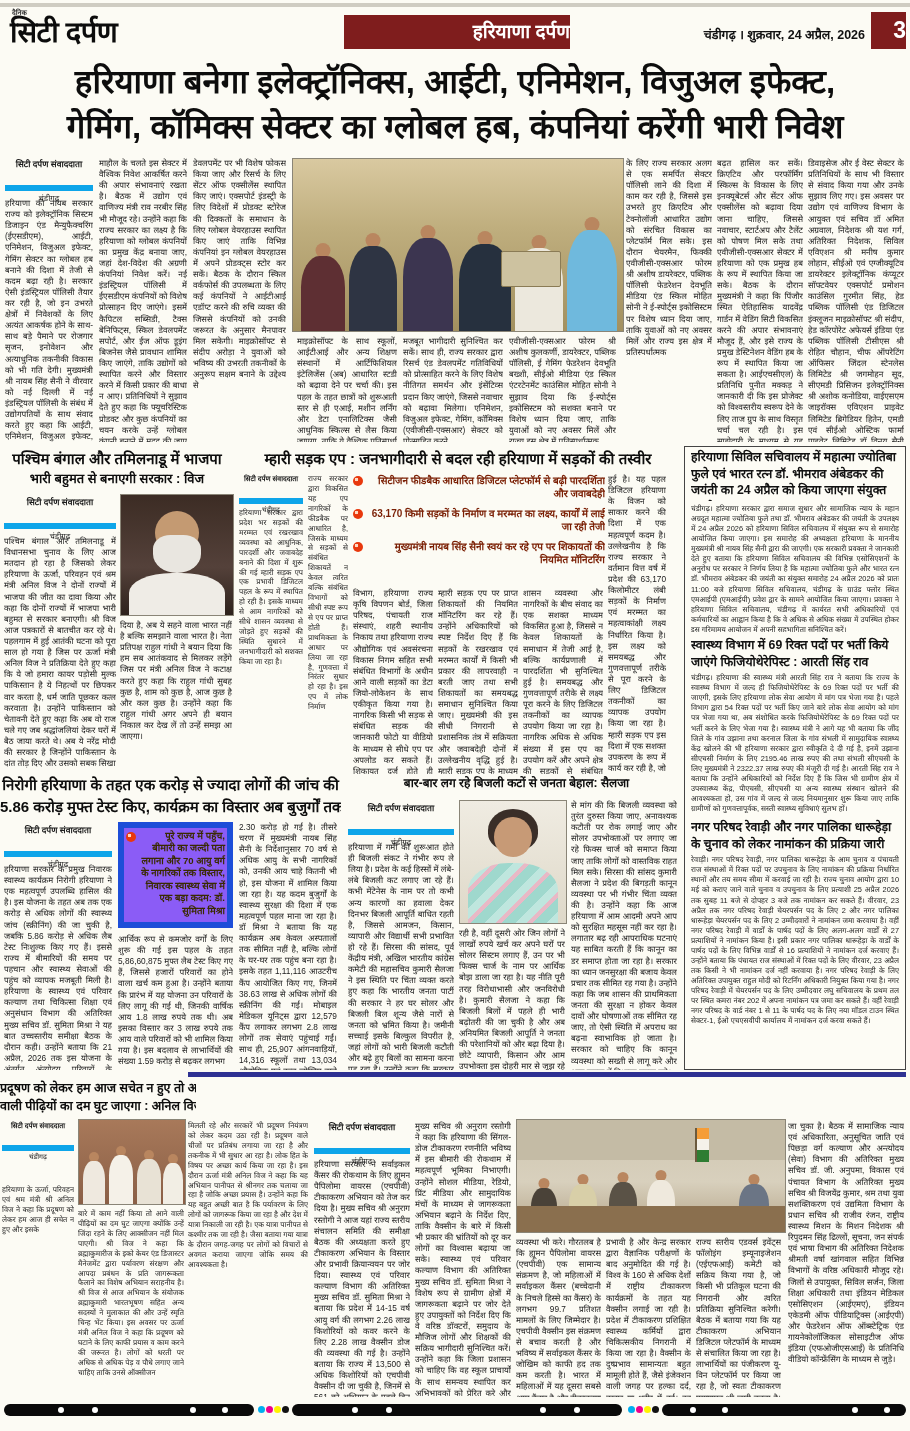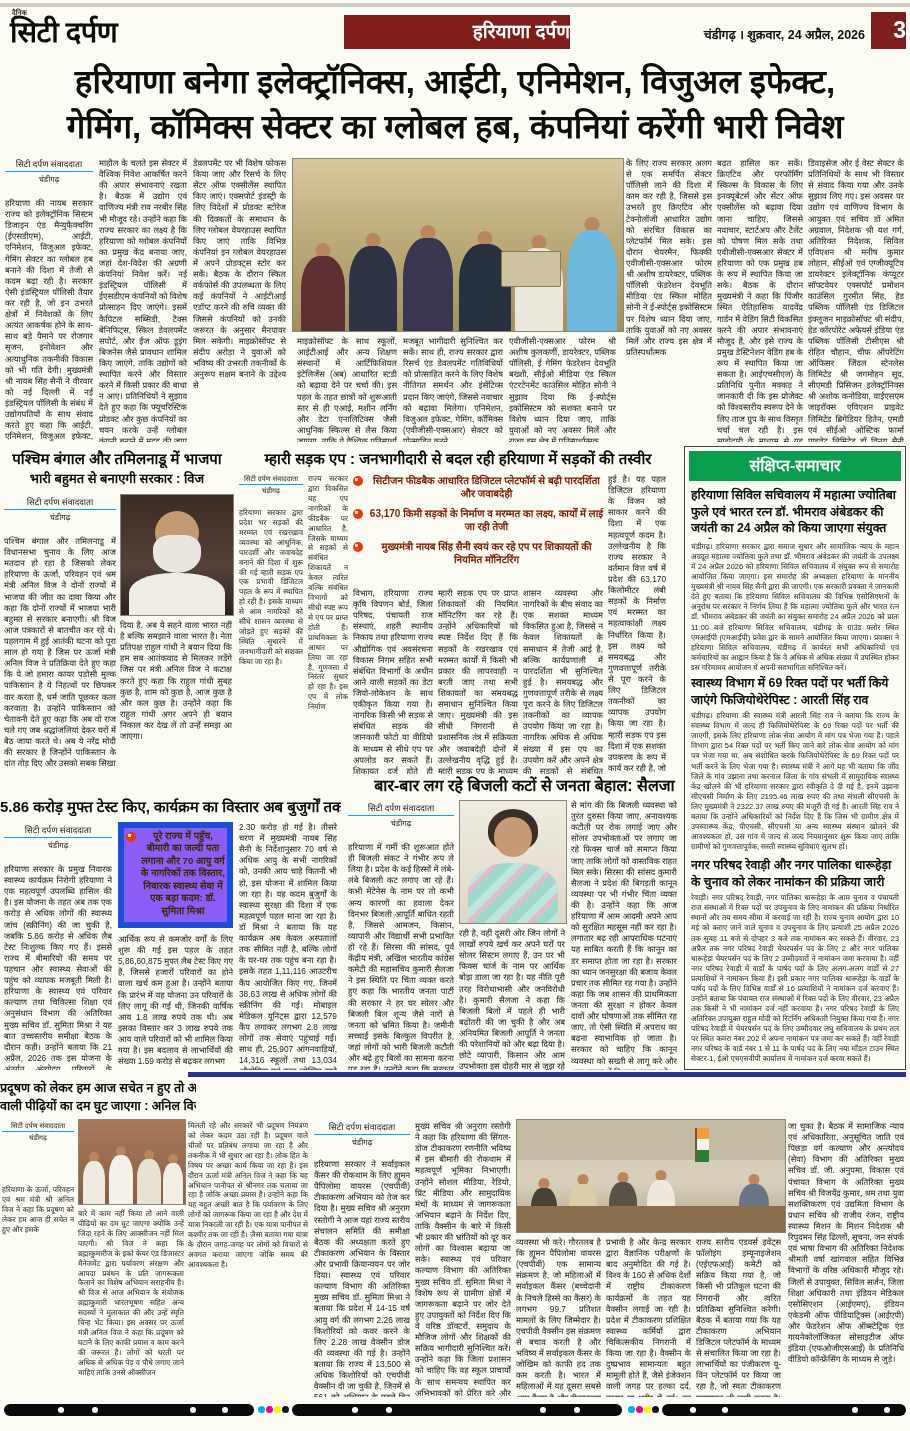--- a/index.html
+++ b/index.html
@@ -3,31 +3,31 @@
 <meta charset="utf-8">
 <style>
   html,body{margin:0;padding:0;}
   body{font-family:"Liberation Sans","DejaVu Sans",sans-serif;background:#e9e7e0;}
   #page{position:relative;width:910px;height:1431px;background:#fcfbf4;overflow:hidden;color:#1b1b1b;margin:0 auto;}
   .abs{position:absolute;}
   .hl{font-weight:800;color:#0d0d0d;text-align:center;white-space:nowrap;overflow:hidden;}
   .col{position:absolute;overflow:hidden;font-size:8.3px;line-height:1.34;text-align:justify;color:#222;}
   .col.sm{font-size:7.4px;}
   .byline{text-align:center;overflow:hidden;}
-  .byl{font-weight:normal;font-size:8.6px;border-bottom:1px solid #0ea5e9;padding-bottom:1px;white-space:nowrap;overflow:hidden;}
+  .byl{font-weight:bold;font-size:8.6px;border-bottom:6px solid #0ea5e9;padding-bottom:15px;white-space:nowrap;overflow:hidden;}
   .dl{font-size:8px;padding-top:1px;}
   .redbox{background:#7f1d1d;color:#fff;font-weight:800;text-align:right;}
   .photo{position:absolute;overflow:hidden;border:1px solid #8a8577;}
   .person{position:absolute;bottom:0;}
   .person .ph{position:absolute;top:0;left:50%;transform:translateX(-50%);width:15px;height:15px;border-radius:50%;background:#b9865f;}
   .person .pb{position:absolute;top:13px;left:0;right:0;bottom:0;border-radius:42% 42% 0 0;background:currentColor;}
   .bbox{position:absolute;overflow:hidden;}
   .brow{display:flex;gap:5px;margin-bottom:7px;align-items:flex-start;}
   .bdot{flex:0 0 10px;width:10px;height:10px;border-radius:50%;background:radial-gradient(circle at 35% 35%,#ffd9c2 0 18%,#e8380d 22% 100%);margin-top:2px;}
-  .btext{font-size:10px;font-weight:800;color:#7a1f04;line-height:1.3;text-align:center;}
+  .btext{font-size:10px;font-weight:800;color:#7a1f04;line-height:1.3;text-align:right;}
   .ybox{position:absolute;background:#8b5cf6;border:6px solid #1d4ed8;overflow:hidden;padding:2px;}
   .ybox .btext{color:#3a2a00;font-size:9.6px;}
   .briefhead{font-weight:800;font-size:12.3px;line-height:1.35;color:#111;text-align:left;overflow:hidden;}
   .briefbody{font-size:7.4px;line-height:1.36;text-align:justify;color:#222;overflow:hidden;}
   .greenhdr{background:#089e4e;color:#fff;font-weight:800;font-size:16px;text-align:center;line-height:30px;height:30px;}
   .divider-blue{background:#2e3192;}
   .regbar{position:absolute;background:#0a0a0a;border-radius:7px;height:12px;}
   .wdot{position:absolute;top:3px;width:6px;height:6px;border-radius:50%;background:#fff;}
   .cdot{position:absolute;top:2px;width:7px;height:7px;border-radius:50%;}
   .table{position:absolute;left:0;right:0;bottom:0;background:#8a6f4e;}
@@ -134,50 +134,50 @@
           <span class="btext">मुख्यमंत्री नायब सिंह सैनी स्वयं कर रहे एप पर शिकायतों की नियमित मॉनिटरिंग</span>
         </div>
     </div>
     <div class="col" style="left:116px;top:142px;width:80px;height:186px;">विभाग, हरियाणा राज्य कृषि विपणन बोर्ड, जिला परिषद, पंचायती राज संस्थाएं, शहरी स्थानीय निकाय तथा हरियाणा राज्य औद्योगिक एवं अवसंरचना विकास निगम सहित सभी संबंधित विभागों के अधीन आने वाली सड़कों का डेटा जियो-लोकेशन के साथ एकीकृत किया गया है। नागरिक किसी भी सड़क से संबंधित सड़क की जानकारी फोटो या वीडियो के माध्यम से सीधे एप पर अपलोड कर सकते हैं। शिकायत दर्ज होते ही उसकी लोकेशन स्वतः संबंधित विभाग तक पहुंच जाती है और शिकायतकर्ता को एसएमएस के माध्यम से सूचना प्राप्त होती है। मुख्यमंत्री श्री नायब सिंह सैनी स्वयं</div>
     <div class="col" style="left:201px;top:142px;width:80px;height:186px;">म्हारी सड़क एप पर प्राप्त शिकायतों की नियमित मॉनिटरिंग कर रहे हैं। उन्होंने अधिकारियों को स्पष्ट निर्देश दिए हैं कि सड़कों के रखरखाव एवं मरम्मत कार्यों में किसी भी प्रकार की लापरवाही न बरती जाए तथा सभी शिकायतों का समयबद्ध समाधान सुनिश्चित किया जाए। मुख्यमंत्री की इस सीधी निगरानी से प्रशासनिक तंत्र में सक्रियता और जवाबदेही दोनों में उल्लेखनीय वृद्धि हुई है। म्हारी सड़क एप के माध्यम से</div>
     <div class="col" style="left:286px;top:142px;width:80px;height:186px;">शासन व्यवस्था और नागरिकों के बीच संवाद का एक सशक्त माध्यम विकसित हुआ है, जिससे न केवल शिकायतों के समाधान में तेजी आई है, बल्कि कार्यप्रणाली में पारदर्शिता भी सुनिश्चित हुई है। समयबद्ध और गुणवत्तापूर्ण तरीके से लक्ष्य पूरा करने के लिए डिजिटल तकनीकों का व्यापक उपयोग किया जा रहा है। नागरिक अधिक से अधिक संख्या में इस एप का उपयोग करें और अपने क्षेत्र की सड़कों से संबंधित समस्याओं को साझा करें।</div>
     <div class="col" style="left:371px;top:28px;width:58px;height:300px;">हुई है। यह पहल डिजिटल हरियाणा के विजन को साकार करने की दिशा में एक महत्वपूर्ण कदम है। उल्लेखनीय है कि राज्य सरकार ने वर्तमान वित्त वर्ष में प्रदेश की 63,170 किलोमीटर लंबी सड़कों के निर्माण एवं मरम्मत का महत्वाकांक्षी लक्ष्य निर्धारित किया है। इस लक्ष्य को समयबद्ध और गुणवत्तापूर्ण तरीके से पूरा करने के लिए डिजिटल तकनीकों का व्यापक उपयोग किया जा रहा है। म्हारी सड़क एप इस दिशा में एक सशक्त उपकरण के रूप में कार्य कर रही है, जो कार्यों की निगरानी और क्रियान्वयन दोनों को सुदृढ़ बना रही है। म्हारी सड़क एप को कोई भी नागरिक गूगल प्ले स्टोर से डाउनलोड कर आसानी से उपयोग कर सकता है।</div>
   </div>
 
   <div class="abs" style="left:684px;top:446px;width:222px;height:624px;border:1px solid #444;background:#fdfcf5;box-sizing:border-box;overflow:hidden;">
-    <div class="greenhdr" style="margin:4px;">संक्षिप्त-समाचार</div>
     <div style="padding:2px 6px;">
       <div class="briefhead" style="max-height:52px;">हरियाणा सिविल सचिवालय में महात्मा ज्योतिबा फुले एवं भारत रत्न डॉ. भीमराव अंबेडकर की जयंती का 24 अप्रैल को किया जाएगा संयुक्त आयोजन</div>
       <div class="briefbody" style="max-height:128px;margin-top:3px;">चंडीगढ़। हरियाणा सरकार द्वारा समाज सुधार और सामाजिक न्याय के महान अग्रदूत महात्मा ज्योतिबा फुले तथा डॉ. भीमराव अंबेडकर की जयंती के उपलक्ष्य में 24 अप्रैल 2026 को हरियाणा सिविल सचिवालय में संयुक्त रूप से समारोह आयोजित किया जाएगा। इस समारोह की अध्यक्षता हरियाणा के माननीय मुख्यमंत्री श्री नायब सिंह सैनी द्वारा की जाएगी। एक सरकारी प्रवक्ता ने जानकारी देते हुए बताया कि हरियाणा सिविल सचिवालय की विभिन्न एसोसिएशनों के अनुरोध पर सरकार ने निर्णय लिया है कि महात्मा ज्योतिबा फुले और भारत रत्न डॉ. भीमराव अंबेडकर की जयंती का संयुक्त समारोह 24 अप्रैल 2026 को प्रातः 11:00 बजे हरियाणा सिविल सचिवालय, चंडीगढ़ के ग्राउंड फ्लोर स्थित एमआईपी (एमआईपी) प्रवेश द्वार के सामने आयोजित किया जाएगा। प्रवक्ता ने हरियाणा सिविल सचिवालय, चंडीगढ़ में कार्यरत सभी अधिकारियों एवं कर्मचारियों का आह्वान किया है कि वे अधिक से अधिक संख्या में उपस्थित होकर इस गरिमामय आयोजन में अपनी सहभागिता सुनिश्चित करें।</div>
       <div class="briefhead" style="max-height:36px;margin-top:5px;">स्वास्थ्य विभाग में 69 रिक्त पदों पर भर्ती किये जाएंगे फिजियोथेरेपिस्ट : आरती सिंह राव</div>
       <div class="briefbody" style="max-height:168px;margin-top:3px;">चंडीगढ़। हरियाणा की स्वास्थ्य मंत्री आरती सिंह राव ने बताया कि राज्य के स्वास्थ्य विभाग में जल्द ही फिजियोथेरेपिस्ट के 69 रिक्त पदों पर भर्ती की जाएगी, इसके लिए हरियाणा लोक सेवा आयोग में मांग पत्र भेजा गया है। पहले विभाग द्वारा 54 रिक्त पदों पर भर्ती किए जाने बारे लोक सेवा आयोग को मांग पत्र भेजा गया था, अब संशोधित करके फिजियोथेरेपिस्ट के 69 रिक्त पदों पर भर्ती करने के लिए भेजा गया है। स्वास्थ्य मंत्री ने आगे यह भी बताया कि जींद जिले के गांव उझाना तथा करनाल जिला के गांव संभली में सामुदायिक स्वास्थ्य केंद्र खोलने की भी हरियाणा सरकार द्वारा स्वीकृति दे दी गई है, इनमें उझाना सीएचसी निर्माण के लिए 2195.46 लाख रुपए की तथा संभली सीएचसी के लिए मुख्यमंत्री ने 2322.37 लाख रुपए की मंजूरी दी गई है। आरती सिंह राव ने बताया कि उन्होंने अधिकारियों को निर्देश दिए हैं कि जिस भी ग्रामीण क्षेत्र में उपस्वास्थ्य केंद्र, पीएचसी, सीएचसी या अन्य स्वास्थ्य संस्थान खोलने की आवश्यकता हो, उस गांव में जल्द से जल्द नियमानुसार शुरू किया जाए ताकि ग्रामीणों को गुणवत्तापूर्वक, सस्ती स्वास्थ्य सुविधाएं सुलभ हों।</div>
       <div class="briefhead" style="max-height:36px;margin-top:5px;">नगर परिषद रेवाड़ी और नगर पालिका धारूहेड़ा के चुनाव को लेकर नामांकन की प्रक्रिया जारी</div>
       <div class="briefbody" style="max-height:170px;margin-top:3px;">रेवाड़ी। नगर परिषद रेवाड़ी, नगर पालिका धारूहेड़ा के आम चुनाव व पंचायती राज संस्थाओं में रिक्त पदों पर उपचुनाव के लिए नामांकन की प्रक्रिया निर्धारित स्थानों और तय समय सीमा में करवाई जा रही है। राज्य चुनाव आयोग द्वारा 10 मई को कराए जाने वाले चुनाव व उपचुनाव के लिए प्रत्याशी 25 अप्रैल 2026 तक सुबह 11 बजे से दोपहर 3 बजे तक नामांकन कर सकते हैं। वीरवार, 23 अप्रैल तक नगर परिषद रेवाड़ी चेयरपर्सन पद के लिए 2 और नगर पालिका धारूहेड़ा चेयरपर्सन पद के लिए 2 उम्मीदवारों ने नामांकन जमा करवाया है। वहीं नगर परिषद रेवाड़ी में वार्डों के पार्षद पदों के लिए अलग-अलग वार्डों से 27 प्रत्याशियों ने नामांकन किया है। इसी प्रकार नगर पालिका धारूहेड़ा के वार्डों के पार्षद पदों के लिए विभिन्न वार्डों से 16 प्रत्याशियों ने नामांकन दर्ज करवाए हैं। उन्होंने बताया कि पंचायत राज संस्थाओं में रिक्त पदों के लिए वीरवार, 23 अप्रैल तक किसी ने भी नामांकन दर्ज नहीं करवाया है। नगर परिषद रेवाड़ी के लिए अतिरिक्त उपायुक्त राहुल मोदी को रिटर्निंग अधिकारी नियुक्त किया गया है। नगर परिषद रेवाड़ी में चेयरपर्सन पद के लिए उम्मीदवार लघु सचिवालय के प्रथम तल पर स्थित कमरा नंबर 202 में अपना नामांकन पत्र जमा कर सकते हैं। वहीं रेवाड़ी नगर परिषद के वार्ड नंबर 1 से 11 के पार्षद पद के लिए नया मॉडल टाउन स्थित सेक्टर-1, ईओ एचएसवीपी कार्यालय में नामांकन दर्ज करवा सकते हैं।</div>
     </div>
   </div>
 
   <div class="abs" style="left:0;top:772px;width:341px;height:300px;">
+    <div class="hl" style="position:absolute;left:0;top:2px;width:341px;font-size:15px;">निरोगी हरियाणा के तहत एक करोड़ से ज्यादा लोगों की जांच की</div>
     <div class="hl" style="position:absolute;left:0;top:24px;width:341px;font-size:15px;">5.86 करोड़ मुफ्त टेस्ट किए, कार्यक्रम का विस्तार अब बुजुर्गों तक</div>
     <div class="abs byline" style="left:4px;top:52px;width:108px;">
       <div class="byl">सिटी दर्पण संवाददाता</div>
       <div class="dl">चंडीगढ़</div>
     </div>
     <div class="col" style="left:4px;top:92px;width:108px;height:206px;">हरियाणा सरकार के प्रमुख निवारक स्वास्थ्य कार्यक्रम निरोगी हरियाणा ने एक महत्वपूर्ण उपलब्धि हासिल की है। इस योजना के तहत अब तक एक करोड़ से अधिक लोगों की स्वास्थ्य जांच (स्क्रीनिंग) की जा चुकी है, जबकि 5.86 करोड़ से अधिक लैब टेस्ट निःशुल्क किए गए हैं। इससे राज्य में बीमारियों की समय पर पहचान और स्वास्थ्य सेवाओं की पहुंच को व्यापक मजबूती मिली है। हरियाणा के स्वास्थ्य एवं परिवार कल्याण तथा चिकित्सा शिक्षा एवं अनुसंधान विभाग की अतिरिक्त मुख्य सचिव डॉ. सुमिता मिश्रा ने यह बात उच्चस्तरीय समीक्षा बैठक के दौरान कही। उन्होंने बताया कि 21 अप्रैल, 2026 तक इस योजना के अंतर्गत अंत्योदय परिवारों के 1,00,07,430 लाभार्थियों की स्क्रीनिंग की जा चुकी है।</div>
     <div class="ybox" style="left:118px;top:50px;width:115px;height:106px;box-sizing:border-box;">
       <div class="brow">
           <span class="bdot"></span>
           <span class="btext">पूरे राज्य में पहुँच, बीमारी का जल्दी पता लगाना और 70 आयु वर्ग के नागरिकों तक विस्तार, निवारक स्वास्थ्य सेवा में एक बड़ा कदम: डॉ. सुमिता मिश्रा</span>
         </div>
     </div>
     <div class="col" style="left:118px;top:162px;width:115px;height:136px;">आर्थिक रूप से कमजोर वर्गों के लिए शुरू की गई इस पहल के तहत 5,86,60,875 मुफ्त लैब टेस्ट किए गए हैं, जिससे हजारों परिवारों का होने वाला खर्च कम हुआ है। उन्होंने बताया कि प्रारंभ में यह योजना उन परिवारों के लिए लागू की गई थी, जिनकी वार्षिक आय 1.8 लाख रुपये तक थी। अब इसका विस्तार कर 3 लाख रुपये तक आय वाले परिवारों को भी शामिल किया गया है। इस बदलाव से लाभार्थियों की संख्या 1.59 करोड़ से बढ़कर लगभग</div>
     <div class="col" style="left:239px;top:50px;width:98px;height:248px;">2.30 करोड़ हो गई है। तीसरे चरण में मुख्यमंत्री नायब सिंह सैनी के निर्देशानुसार 70 वर्ष से अधिक आयु के सभी नागरिकों को, उनकी आय चाहे कितनी भी हो, इस योजना में शामिल किया जा रहा है। यह कदम बुजुर्गों के स्वास्थ्य सुरक्षा की दिशा में एक महत्वपूर्ण पहल माना जा रहा है। डॉ मिश्रा ने बताया कि यह कार्यक्रम अब केवल अस्पतालों तक सीमित नहीं है, बल्कि लोगों के घर-घर तक पहुंच बना रहा है। इसके तहत 1,11,116 आउटरीच कैंप आयोजित किए गए, जिनमें 38.63 लाख से अधिक लोगों की स्क्रीनिंग की गई। मोबाइल मेडिकल यूनिट्स द्वारा 12,579 कैंप लगाकर लगभग 2.8 लाख लोगों तक सेवाएं पहुंचाई गईं। साथ ही, 25,907 आंगनवाड़ियों, 14,316 स्कूलों तथा 13,034 औद्योगिक एवं उच्च जोखिम वाले क्षेत्रों में भी स्क्रीनिंग की गई है।</div>
   </div>
 
   <div class="abs" style="left:345px;top:772px;width:335px;height:300px;">
-    <div class="hl" style="position:absolute;left:12px;top:2px;width:335px;font-size:16px;">बार-बार लग रहे बिजली कटों से जनता बेहाल: सैलजा</div>
+    <div class="hl" style="position:absolute;left:4px;top:2px;width:335px;font-size:12px;">बार-बार लग रहे बिजली कटों से जनता बेहाल: सैलजा</div>
     <div class="abs byline" style="left:3px;top:30px;width:106px;">
       <div class="byl">सिटी दर्पण संवाददाता</div>
       <div class="dl">चंडीगढ़</div>
     </div>
     <div class="col" style="left:3px;top:70px;width:106px;height:228px;">हरियाणा में गर्मी की शुरूआत होते ही बिजली संकट ने गंभीर रूप ले लिया है। प्रदेश के कई हिस्सों में लंबे-लंबे बिजली कट लगाए जा रहे हैं। कभी मेंटेनेस के नाम पर तो कभी अन्य कारणों का हवाला देकर दिनभर बिजली आपूर्ति बाधित रहती है, जिससे आमजन, किसान, व्यापारी और विद्यार्थी सभी प्रभावित हो रहे हैं। सिरसा की सांसद, पूर्व केंद्रीय मंत्री, अखिल भारतीय कांग्रेस कमेटी की महासचिव कुमारी सैलजा ने इस स्थिति पर चिंता व्यक्त करते हुए कहा कि भारतीय जनता पार्टी की सरकार ने हर घर सोलर और बिजली बिल शून्य जैसे नारों से जनता को भ्रमित किया है। जमीनी सच्चाई इसके बिल्कुल विपरीत है, जहां लोगों को भारी बिजली कटौती और बढ़े हुए बिलों का सामना करना पड़ रहा है। उन्होंने कहा कि सरकार एक ओर सोलर ऊर्जा को बढ़ावा देने के दावे कर</div>
     <div class="photo" style="left:114px;top:28px;width:106px;height:122px;background:linear-gradient(180deg,#f0ece2 0%,#ded8c8 100%);">
       <div class="abs" style="left:28px;top:8px;width:50px;height:42px;border-radius:50% 50% 42% 42%;background:#3a2e28;"></div>
       <div class="abs" style="left:34px;top:16px;width:38px;height:40px;border-radius:50%;background:#c79a76;"></div>
       <div class="abs" style="left:8px;top:62px;width:90px;height:60px;border-radius:45% 45% 0 0;background:repeating-linear-gradient(135deg,#9fd8cd 0 10px,#bfe6de 10px 18px,#e8b9c6 18px 22px);"></div>
     </div>

